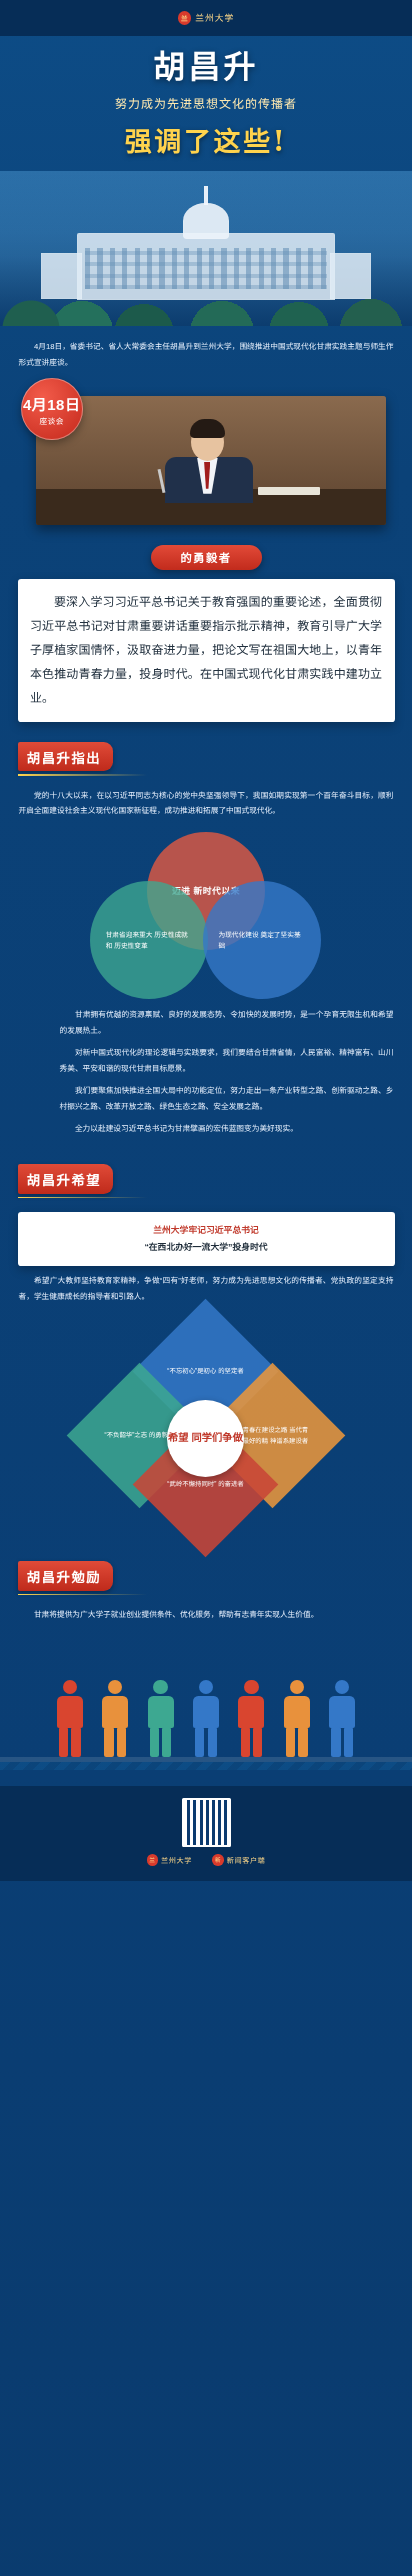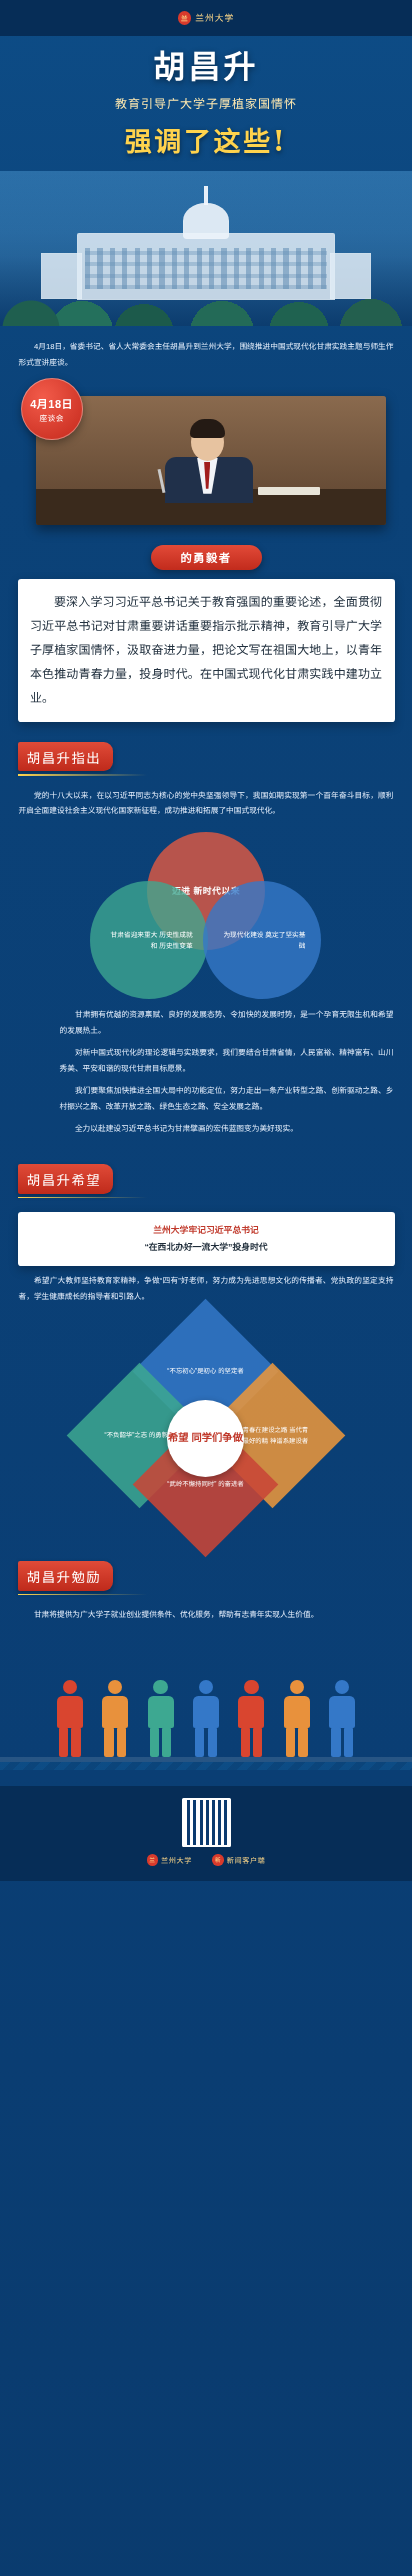--- a/index.html
+++ b/index.html
@@ -131,21 +131,21 @@
     width: 62px; height: 62px;
     border-radius: 50%;
     background: radial-gradient(circle at 35% 30%, #f25b4a, #c4281b);
     color: #fff;
     display: flex; flex-direction: column;
     align-items: center; justify-content: center;
     box-shadow: 0 3.1px 8.2px rgba(0,0,0,.35);
     z-index: 3;
     border: 1.5px solid rgba(255,255,255,.35);
   }
-  .date-badge .m { font-size: 11px; font-weight: bold; letter-spacing: 0.5px;}
+  .date-badge .m { font-size: 15px; font-weight: bold; letter-spacing: 0.5px;}
   .date-badge .d { font-size: 7.7px; letter-spacing: 0.5px; margin-top: 1px;}
   .photo {
     position: absolute;
     left: 20.6px; top: 14.4px;
     width: 350px; height: 129px;
     border-radius: 3.1px;
     background:
       linear-gradient(180deg, #6f5a46 0%, #55412f 60%, #3c2c1f 100%);
     overflow: hidden;
     box-shadow: 0 4.1px 11.3px rgba(0,0,0,.4);
@@ -205,21 +205,21 @@
   .sec-head {
     margin: 20.6px 0 9.3px 17.5px;
     display: inline-block;
     position: relative;
   }
   .sec-head .tag {
     display: inline-block;
     background: linear-gradient(180deg,#e04b38,#bf2a1b);
     color: #fff;
     font-size: 13.4px;
-    font-weight: normal;
+    font-weight: bold;
     letter-spacing: 1.5px;
     padding: 4.6px 11.3px 4.6px 9.3px;
     border-radius: 2.1px 9.3px 9.3px 2.1px;
     box-shadow: 0 2.1px 5.2px rgba(0,0,0,.3);
   }
   .sec-head .rule {
     position: absolute; left: 0; bottom: -4.6px;
     width: 129px; height: 1.5px;
     background: linear-gradient(90deg,#ffd34d,rgba(255,211,77,0));
   }
@@ -238,21 +238,21 @@
   .venn {
     position: relative;
     margin: 13.4px auto 5.2px;
     width: 242px; height: 170px;
   }
   .venn .circle {
     position: absolute;
     width: 118px; height: 118px;
     border-radius: 50%;
     display: flex; align-items: center; justify-content: center;
-    text-align: right;
+    text-align: left;
     font-size: 6.7px;
     line-height: 1.7;
     color: #ffffff;
     padding: 15.5px;
   }
   .venn .c-top { left: 62px; top: 0; background: rgba(232,90,64,.78); }
   .venn .c-left { left: 5.2px; top: 49px; background: rgba(61,168,145,.78); }
   .venn .c-right { left: 118px; top: 49px; background: rgba(52,120,200,.80); }
   .venn .c-top span { font-size: 8.8px; font-weight: bold; letter-spacing: 0.5px;}
 
@@ -389,21 +389,21 @@
   <div class="topbar">
     <div class="logo">
       <span class="logo-mark">兰</span>
       <span class="logo-text">兰州大学</span>
     </div>
   </div>
 
   
   <div class="hero">
     <div class="hero-title">胡昌升</div>
-    <div class="hero-sub">教育引导广大学子厚植家国情怀</div>
+    <div class="hero-sub">努力成为先进思想文化的传播者</div>
     <div class="hero-emph">强调了这些!</div>
 
     <div class="hero-building">
       <div class="bldg bldg-main"></div>
       <div class="bldg bldg-wingL"></div>
       <div class="bldg bldg-wingR"></div>
       <div class="bldg bldg-dome"></div>
       <div class="bldg bldg-spire"></div>
       <div class="bldg-win"></div>
       <div class="trees"></div>

